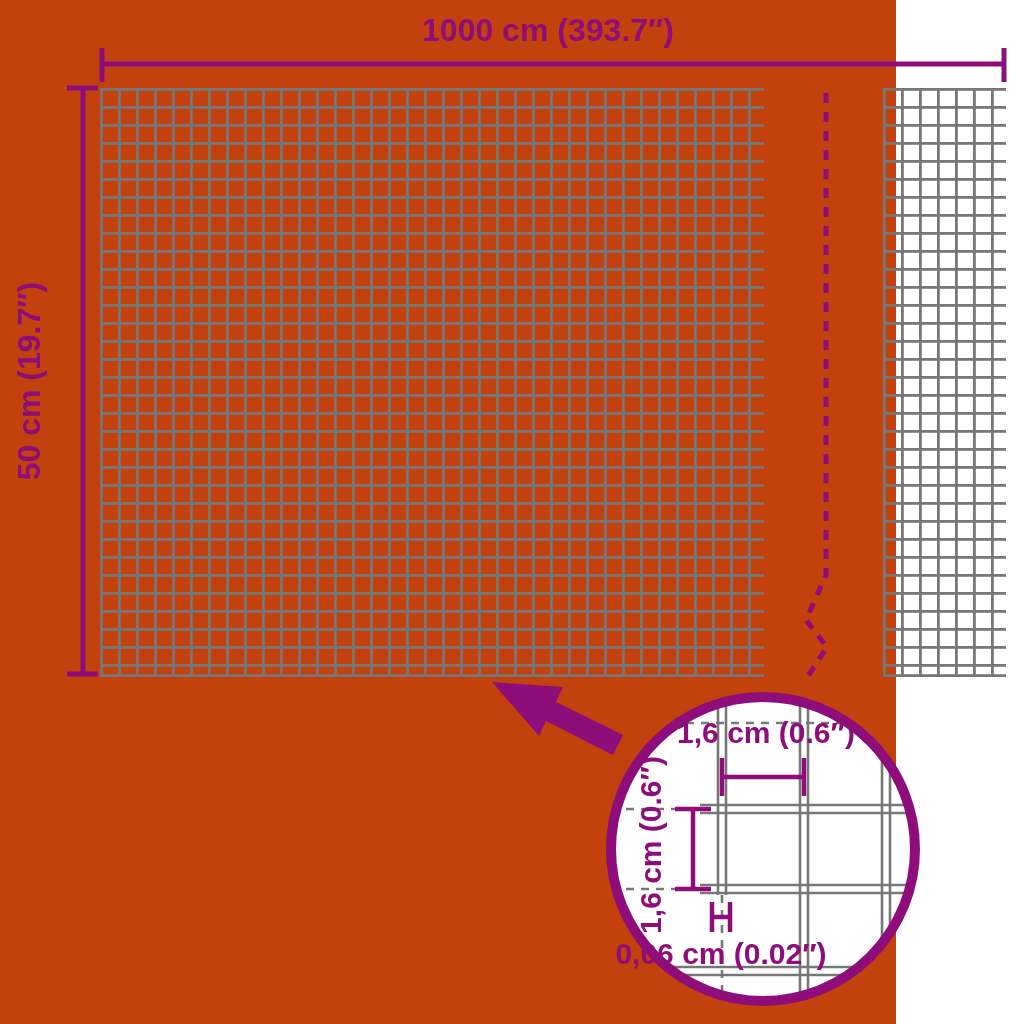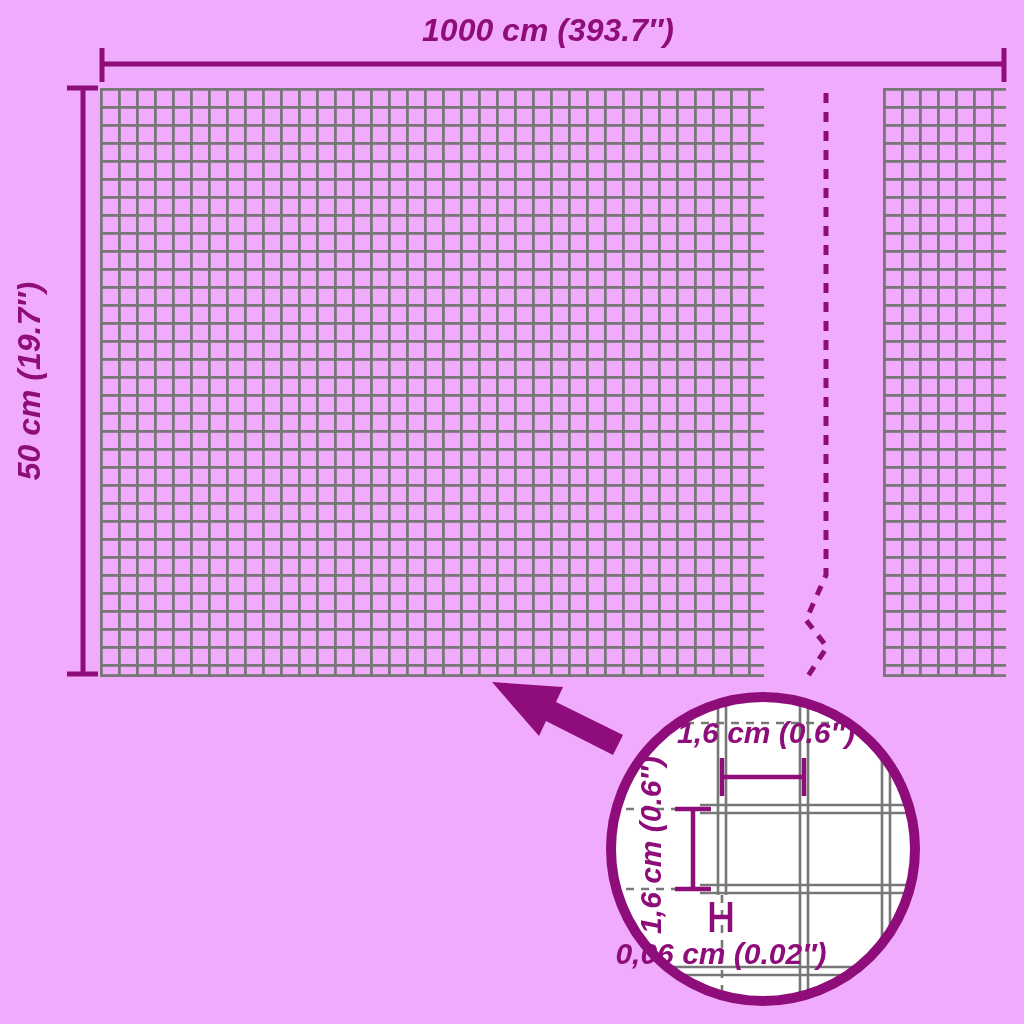--- a/index.html
+++ b/index.html
@@ -5,25 +5,24 @@
   html, body {
     margin: 0;
     padding: 0;
     background: #ffffff;
     width: 1024px;
     height: 1024px;
     overflow: hidden;
   }
   .stage {
     position: relative;
-    width: 1024px;
+    width: 896px;
     height: 1024px;
-    background: #f0abfc;
+    background: #c2410c;
     font-family: "Liberation Sans", sans-serif;
-    font-style: italic;
   }
   svg text {
     font-family: "Liberation Sans", "DejaVu Sans", sans-serif;
     font-weight: 700;
     fill: #8e0d7a;
   }
   .dim-label-main { font-size: 32px; letter-spacing: 0px; }
   .dim-label-detail { font-size: 30px; }
 </style>
 </head>

